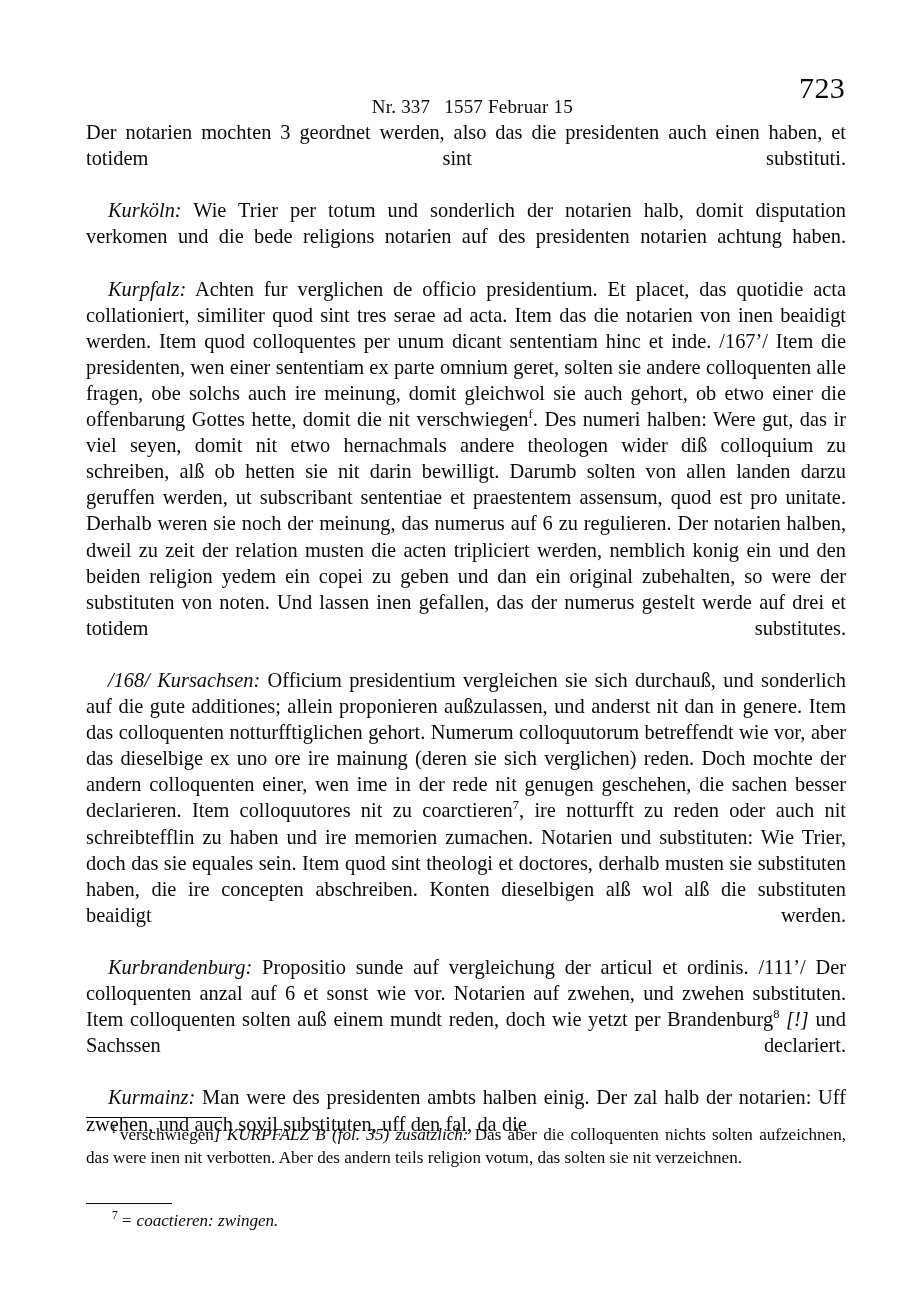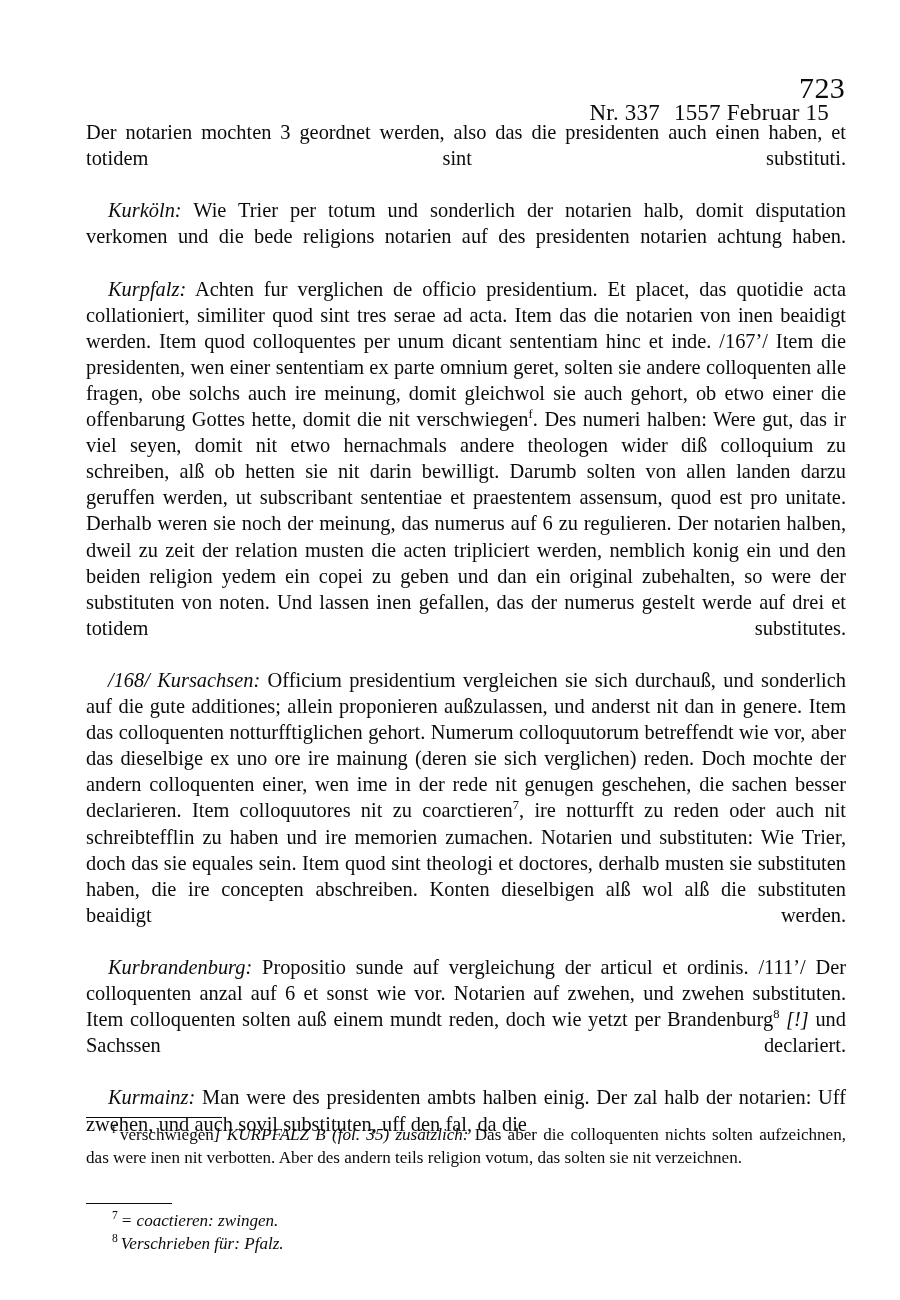--- a/index.html
+++ b/index.html
@@ -29,22 +29,22 @@
     position: absolute;
     left: 86px;
     right: 55px;
     top: 74px;
     height: 28px;
   }
   .runhead-center {
     position: absolute;
     left: 0;
     right: 16px;
-    text-align: right;
-    font-size: 23px;
+    text-align: center;
+    font-size: 19px;
     letter-spacing: .2px;
     white-space: pre;
   }
   .runhead-center .nr { margin-right: 14px; }
   .runhead-folio {
     position: absolute;
     right: 0;
     top: -3px;
     font-size: 30px;
     letter-spacing: .3px;
@@ -162,16 +162,15 @@
   </div>
 
   <div class="fn-block fn-lettered">
     <div class="fn-rule long"></div>
     <p class="fn first noforce"><sup class="fnnum letter">f</sup><span>verschwiegen</span><i>]</i><span> </span><i>KURPFALZ B (fol. 35) zusätzlich:</i><span> Das aber die colloquenten nichts solten aufzeichnen, das were inen nit verbotten. Aber des andern teils religion votum, das solten sie nit verzeichnen.</span></p>
   </div>
 
   <div class="fn-block fn-numbered">
     <div class="fn-rule short"></div>
     <p class="fn numbered"><sup class="fnnum">7</sup><span>= coactieren: zwingen.</span></p>
-    <p class="fn numbered"><sup class="fnnum">8</sup><span>Verschrieben für: Pfalz.</span></p>
   </div>
 
 </div>
 
 </body></html>

